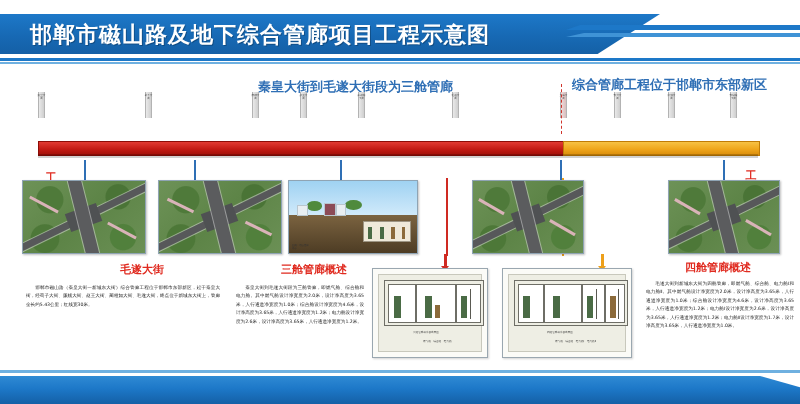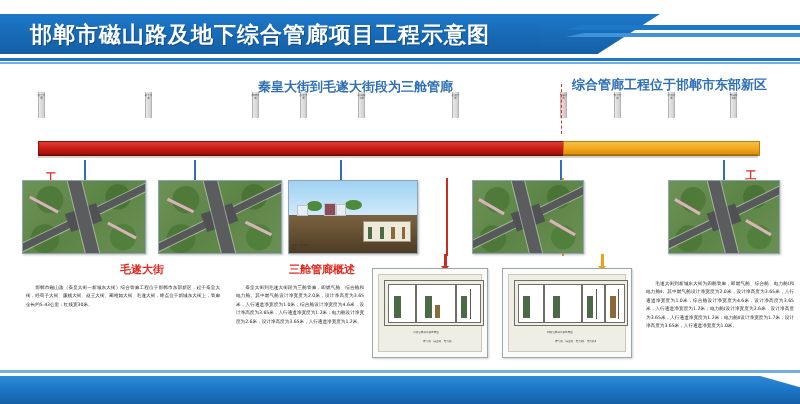--- a/index.html
+++ b/index.html
@@ -347,25 +347,26 @@
       <div class="cad-cap" style="left:38px;top:55px">四舱管廊标准横断面图</div>
       <div class="cad-cap" style="left:46px;top:64px">燃气舱　综合舱　电力舱Ⅰ　电力舱Ⅱ</div>
     </div>
   </div>
 
   <div class="sect-title" style="left:62px;top:262px;width:160px">毛遂大街</div>
   <div class="sect-body" style="left:26px;top:284px;width:194px">
     <p>邯郸市磁山路（秦皇大街—新城东大街）综合管廊工程位于邯郸市东部新区，起于秦皇大街，经荀子大街、廉颇大街、赵王大街、蔺相如大街、毛遂大街，终点位于新城东大街上，管廊全长约5.43公里；红线宽30米。</p>
   </div>
 
-  <div class="sect-title" style="left:252px;top:262px;width:140px">三舱管廊概述</div>
+  <div class="sect-title" style="left:244px;top:262px;width:140px">三舱管廊概述</div>
   <div class="sect-body" style="left:236px;top:284px;width:128px">
     <p>秦皇大街到毛遂大街段为三舱管廊，即燃气舱、综合舱和电力舱。其中燃气舱设计净宽度为2.0米，设计净高度为3.65米，人行通道净宽度为1.0米；综合舱设计净宽度为4.6米，设计净高度为3.65米，人行通道净宽度为1.2米；电力舱设计净宽度为2.6米，设计净高度为3.65米，人行通道净宽度为1.2米。</p>
   </div>
 
+  <div class="sect-title" style="left:648px;top:260px;width:140px">四舱管廊概述</div>
   <div class="sect-body" style="left:646px;top:280px;width:148px">
     <p>毛遂大街到新城东大街为四舱管廊，即燃气舱、综合舱、电力舱Ⅰ和电力舱Ⅱ。其中燃气舱设计净宽度为2.0米，设计净高度为3.65米，人行通道净宽度为1.0米；综合舱设计净宽度为4.6米，设计净高度为3.65米，人行通道净宽度为1.2米；电力舱Ⅰ设计净宽度为2.6米，设计净高度为3.65米，人行通道净宽度为1.2米；电力舱Ⅱ设计净宽度为1.7米，设计净高度为3.65米，人行通道净宽度为1.0米。</p>
   </div>
 
   <div class="footer">
     <div class="ft-line"></div>
     <div class="ft-blue"></div>
   </div>
 
 </div>

